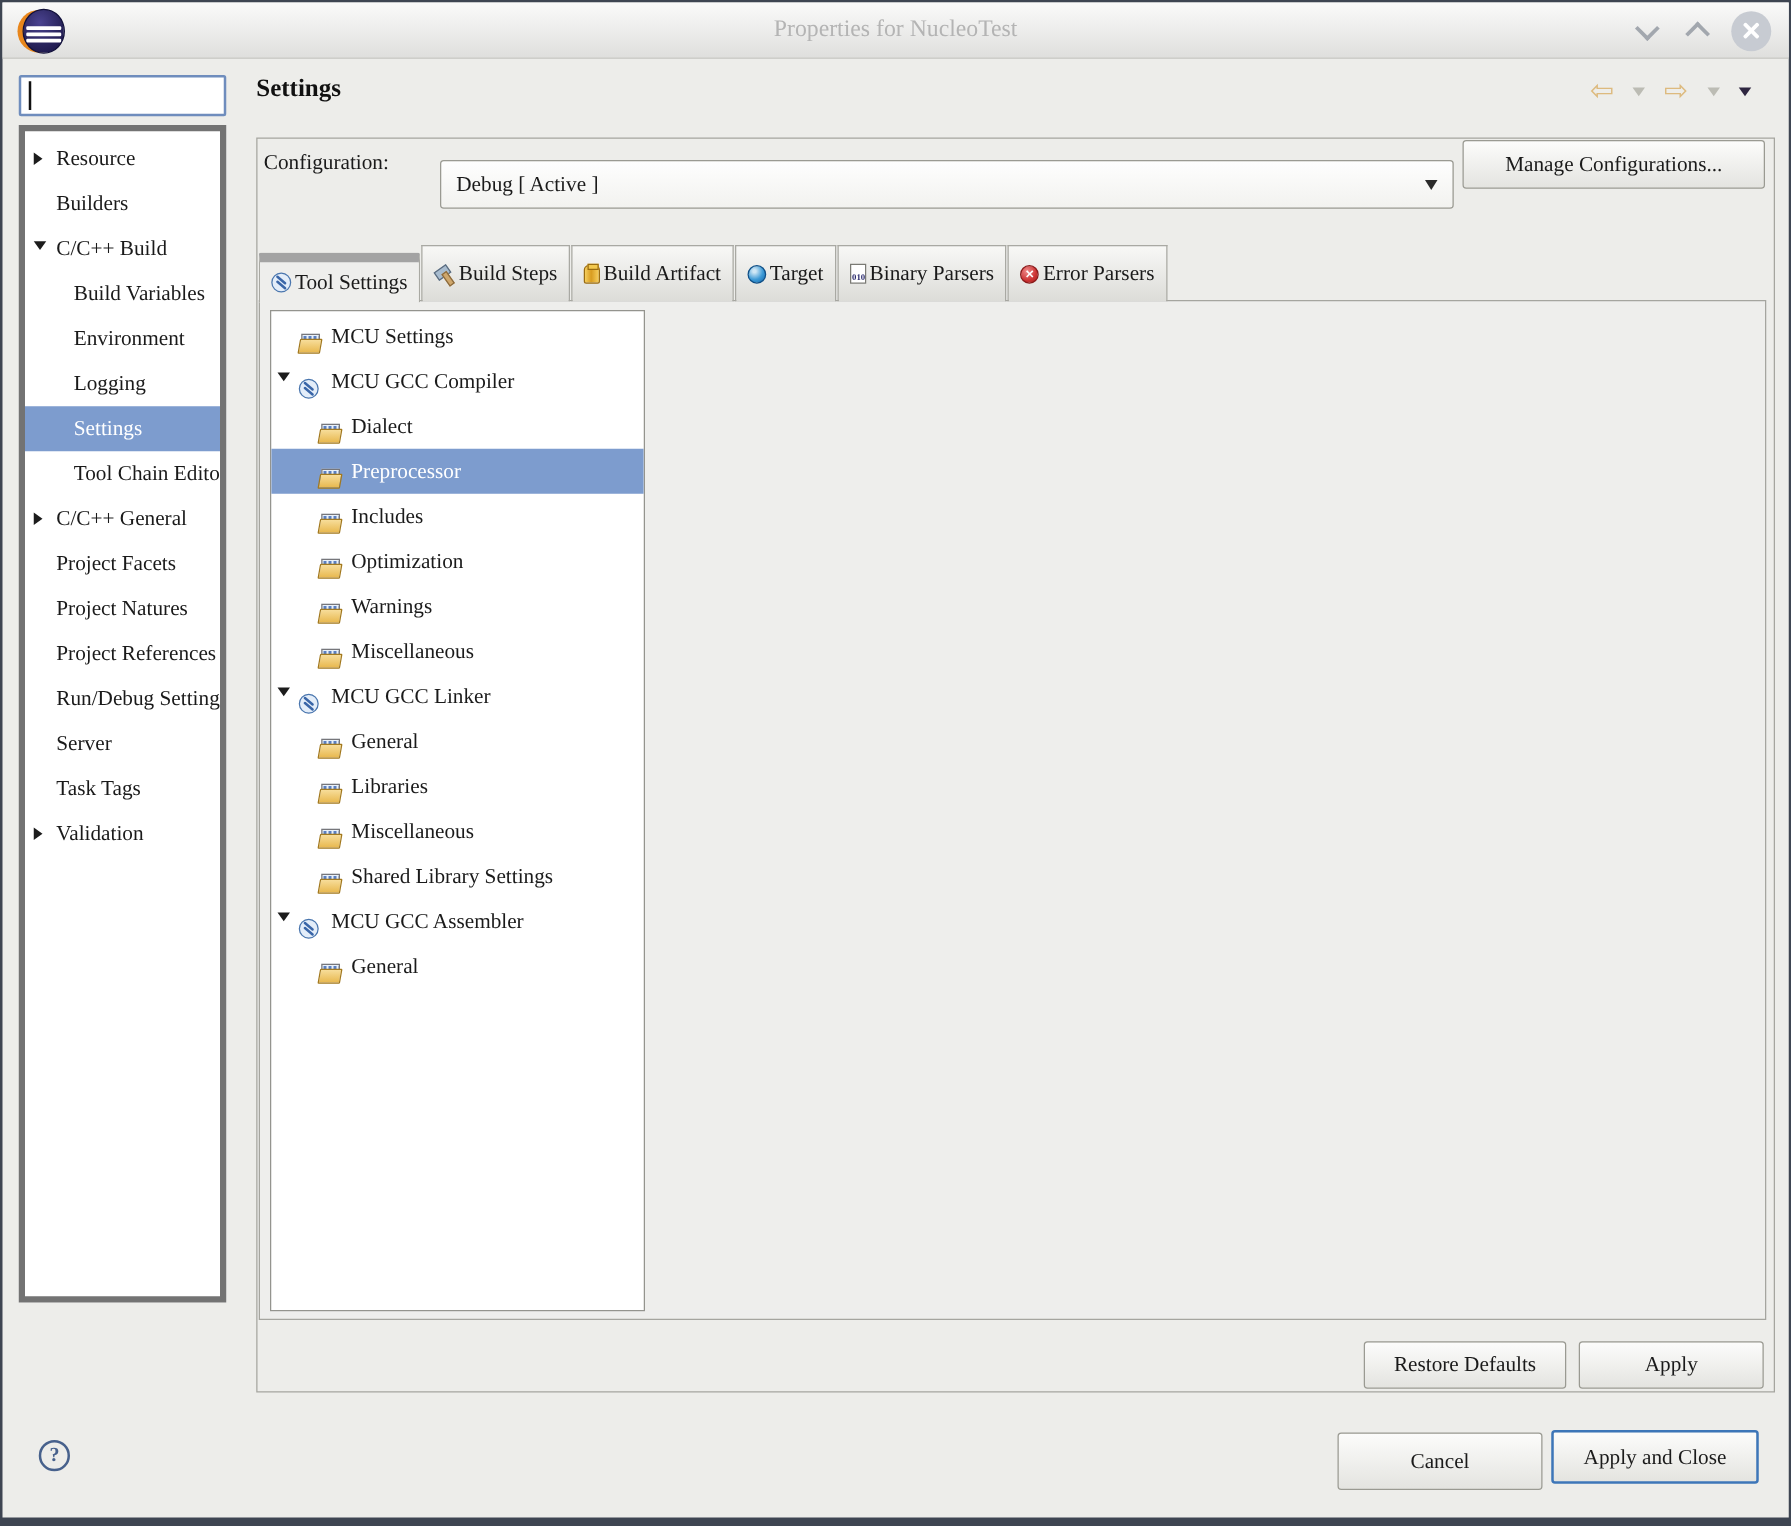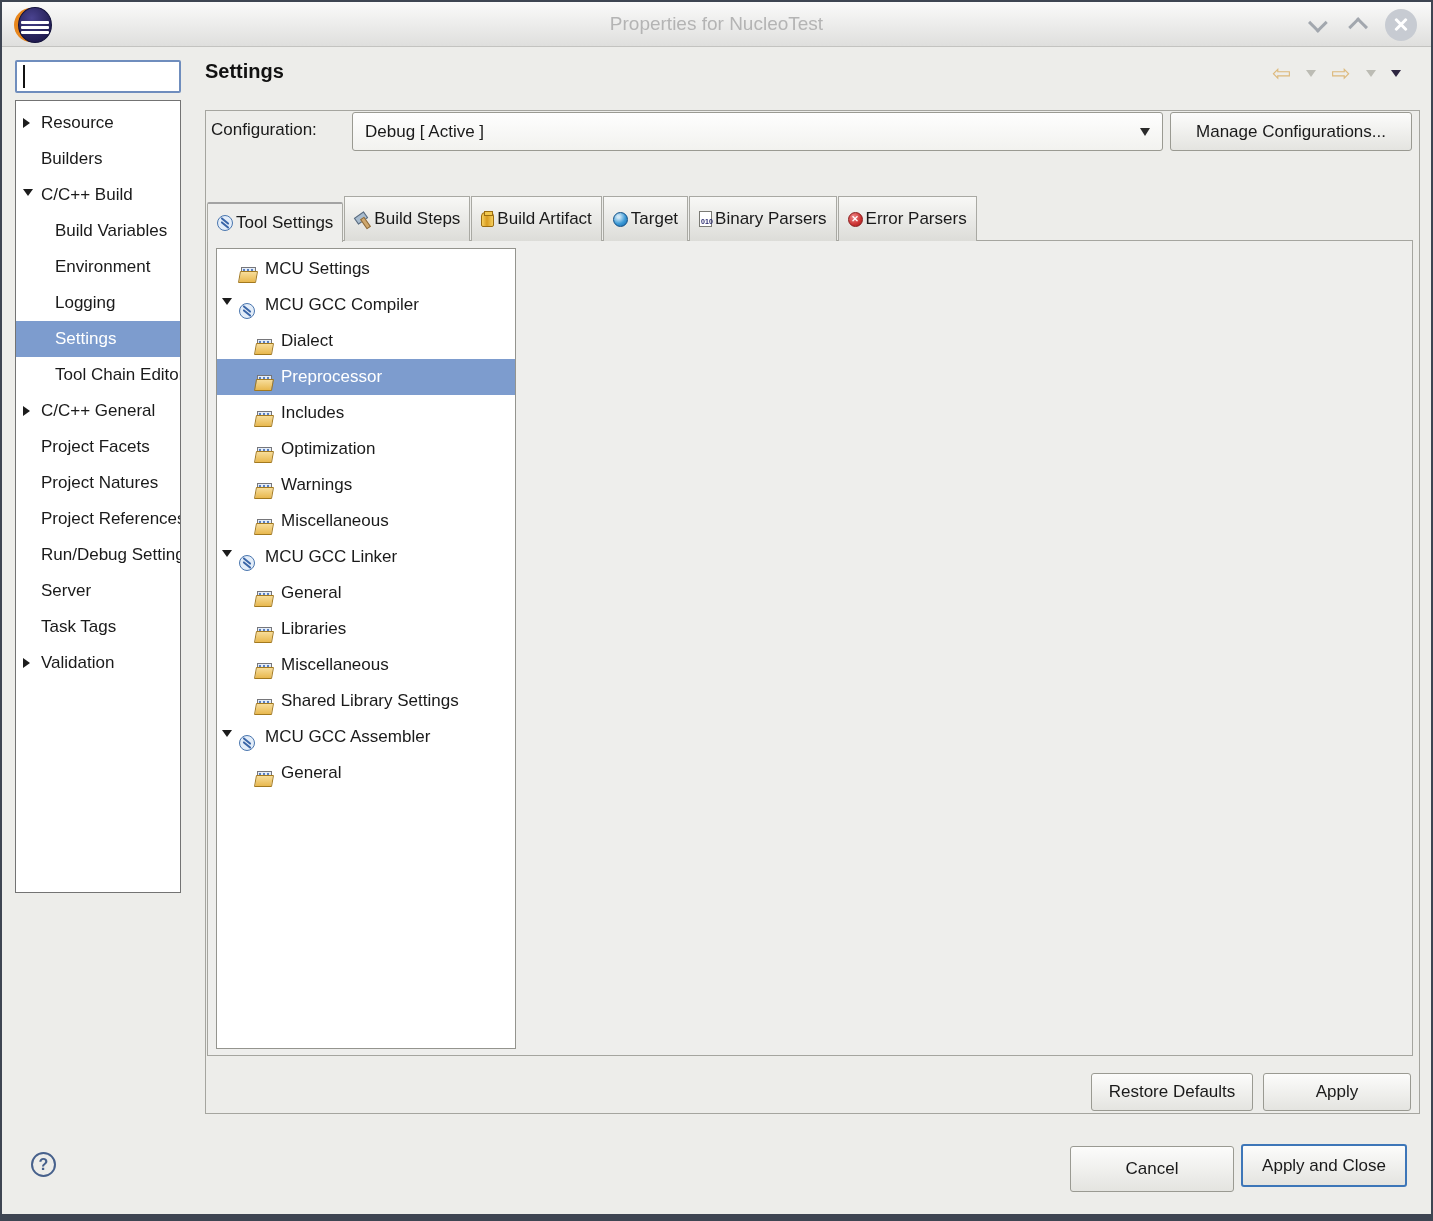--- a/index.html
+++ b/index.html
@@ -1,20 +1,20 @@
 <!DOCTYPE html>
 <html><head>
 <meta charset="utf-8">
 <style>
   * { margin:0; padding:0; box-sizing:border-box; }
   html,body { background:#555; }
   .window {
     position:relative; width:1433px; height:1221px;
     background:#3e4552;
-    font-family:Liberation Sans, sans-serif;
+    font-family:Liberation Serif, serif;
     color:#1a1a1a; font-size:17px;
     overflow:hidden;
   }
   .window-inner { position:absolute; left:2px; top:2px; right:2px; bottom:7px; background:#ededea; }
 
   
   .titlebar { position:absolute; left:2px; top:2px; width:1429px; height:45px;
     background:linear-gradient(#fafafa,#dfdfdd); border-bottom:1px solid #c3c3c0; }
   .win-title { position:absolute; left:0; right:0; top:11px; text-align:center;
     color:#b4b4b4; font-size:19px; }
@@ -35,22 +35,22 @@
   .close-btn::before, .close-btn::after { content:""; position:absolute; width:16px; height:3px;
     background:#fff; border-radius:1px; }
   .close-btn::before { transform:rotate(45deg); } .close-btn::after { transform:rotate(-45deg); }
   .close-btn { position:relative; }
 
   
   .filter-input { position:absolute; left:15px; top:60px; width:166px; height:33px;
     background:#fff; border:2px solid #6f8dbd; border-radius:2px; outline:none;
     font:inherit; padding:0 6px; }
   .caret { position:absolute; left:23px; top:65px; width:2px; height:23px; background:#111; }
-  .sidebar { position:absolute; left:15px; top:100px; width:166px; height:793px;
-    background:#fff; border:1px solid #737373; padding-top:4px; overflow:hidden; }
+  .sidebar { position:absolute; left:15px; top:100px; width:166px; height:942px;
+    background:#fff; border:5px solid #737373; padding-top:4px; overflow:hidden; }
   .srow { position:relative; height:36px; line-height:36px; white-space:nowrap; cursor:default; }
   .srow .expander { position:absolute; left:7px; top:0; width:12px; height:36px; display:flex; align-items:center; }
   .srow .expander.collapsed::before { content:""; border-left:7px solid #1c1c1c;
     border-top:5px solid transparent; border-bottom:5px solid transparent; }
   .srow .expander.expanded::before { content:""; border-top:7px solid #1c1c1c;
     border-left:5px solid transparent; border-right:5px solid transparent; margin-top:-6px; }
   .srow .slabel { margin-left:25px; }
   .srow.lvl1 .slabel { margin-left:39px; }
   .srow.selected { background:#7d9cce; color:#fff; }
 
@@ -60,36 +60,36 @@
     display:flex; align-items:center; gap:15px; }
   .nav-arrow { font-size:23px; color:#ddba7e; line-height:22px; }
   .mini-drop { width:0; height:0; border-top:7px solid #bcbcb4;
     border-left:5px solid transparent; border-right:5px solid transparent; }
   .mini-drop.dark { border-top-color:#2e2640; }
 
   
   .big-panel { position:absolute; left:205px; top:110px; width:1215px; height:1004px;
     border:1px solid #a5a59f; }
   .config-label { position:absolute; left:211px; top:120px; }
-  .combo { position:absolute; left:352px; top:112px; width:811px; height:39px;
+  .combo { position:absolute; left:352px; top:128px; width:811px; height:39px;
     background:linear-gradient(#fefefe,#f2f2ef); border:1px solid #9a9a92; border-radius:3px;
     display:flex; align-items:center; padding:0 12px; }
   .combo .combo-arrow { margin-left:auto; width:0; height:0; border-top:8px solid #2a2a2a;
     border-left:5px solid transparent; border-right:5px solid transparent; }
   .btn { background:linear-gradient(#fcfcfb,#e4e4e0); border:1px solid #9a9a92;
     border-radius:3px; font:inherit; color:#1a1a1a; }
   .manage-btn { position:absolute; left:1170px; top:112px; width:242px; height:39px; }
 
   
   .tabs { position:absolute; left:207px; top:202px; height:39px; display:flex; align-items:flex-end; z-index:3; }
   .tab { display:flex; align-items:center; gap:3px; padding:0 9px; height:45px;
     background:linear-gradient(#f8f8f6,#dcdcd8); border:1px solid #a9a9a3; border-bottom:none;
     white-space:nowrap; }
   .tab + .tab { margin-left:1px; }
-  .tab.active { height:40px; background:#eeeeec; border-top:2px solid #a3a3a3;
+  .tab.active { height:40px; background:#eeeeec; border-top:8px solid #a3a3a3;
     border-radius:2px 2px 0 0; margin-bottom:-1px; padding-bottom:1px; }
 
   
   .tabicon { display:inline-block; position:relative; flex:none; }
   .wrench-icon, .tool-icon { width:16px; height:16px; border-radius:50%;
     background:#e3edf9; border:1px solid #4a76ae; position:relative; display:inline-block; }
   .wrench-icon::before, .wrench-icon::after,
   .tool-icon::before, .tool-icon::after { content:""; position:absolute; width:10px; height:2px;
     background:#3a66a8; left:2px; border-radius:1px; transform:rotate(40deg); }
   .wrench-icon::before, .tool-icon::before { top:4px; }

